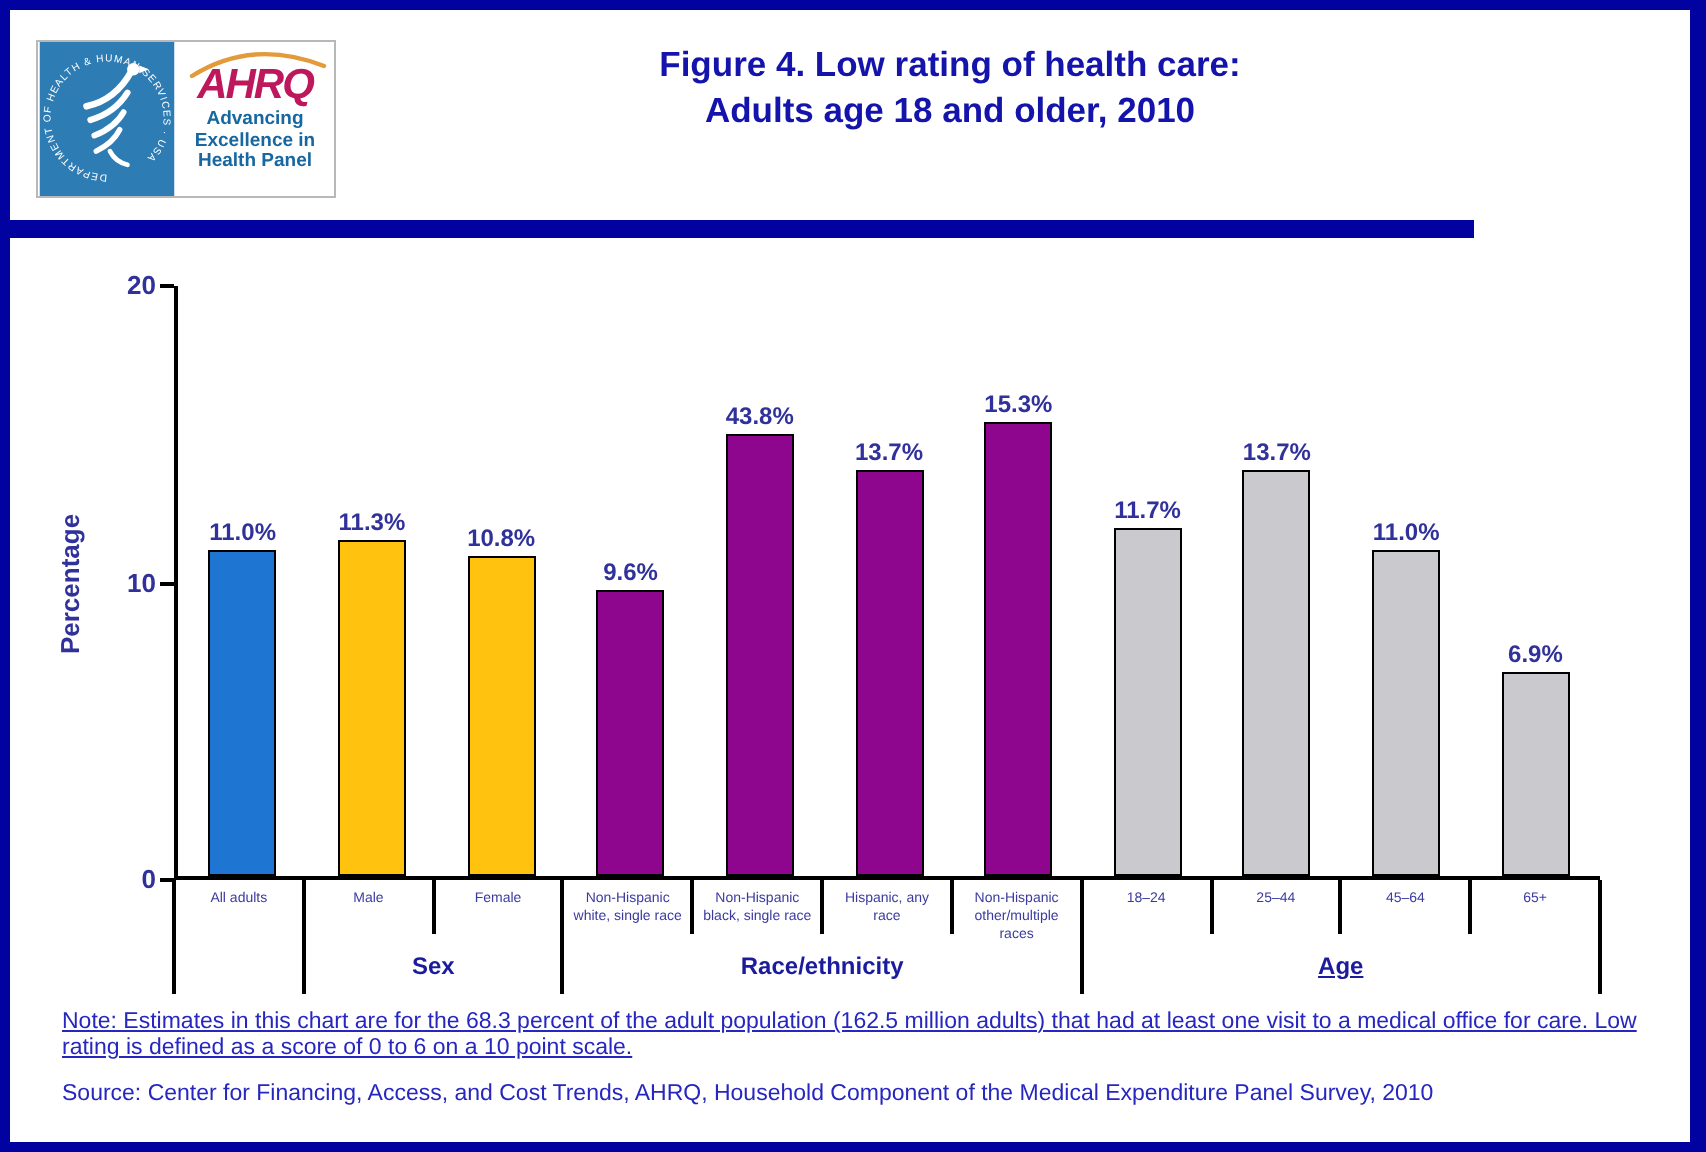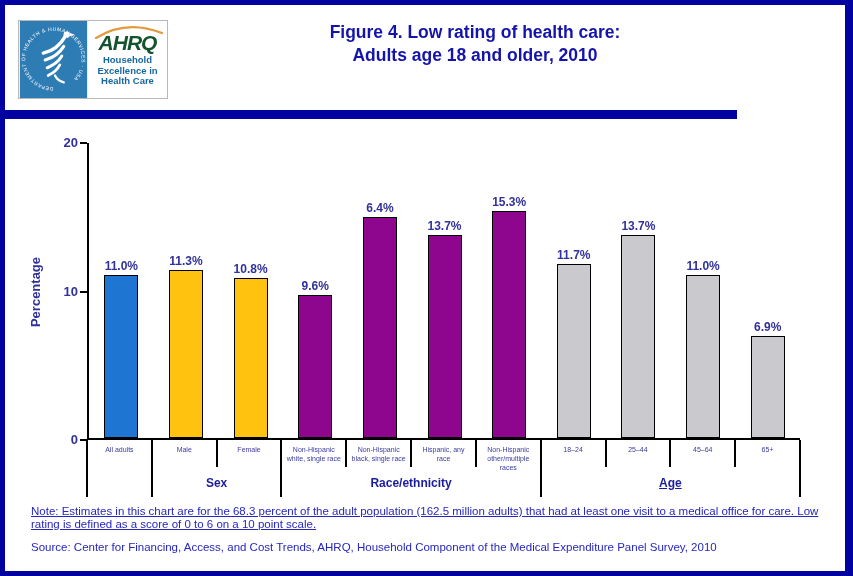--- a/index.html
+++ b/index.html
@@ -20,21 +20,21 @@
     width:150px; height:79px;
     border:1px solid #b8b8b8;
     display:flex; background:#fff;
   }
   .logo-seal { width:69px; height:100%; flex:none; }
   .ahrq-side { flex:1; position:relative; text-align:center; overflow:hidden; }
   .ahrq-arc { position:absolute; left:2px; top:2px; }
   .ahrq-word {
     margin-top:12px;
     font-style:italic; font-weight:bold; font-size:21px; line-height:20px;
-    color:#14532d; letter-spacing:-1px;
+    color:#be185d; letter-spacing:-1px;
   }
   .ahrq-tagline {
     margin-top:2px;
     font-weight:bold; font-size:9.5px; line-height:10.5px;
     color:#1767A0;
   }
   .fig-title {
     position:absolute; left:calc(50% + 33px); top:16px;
     transform:translateX(-50%);
     text-align:center; white-space:nowrap;
@@ -118,23 +118,23 @@
       </g>
       <circle cx="48" cy="14" r="3.2" fill="#ffffff"></circle>
       <path d="M51 12 L56 14 L51 16 Z" fill="#ffffff"></path>
     </svg>
     <div class="ahrq-side">
       <svg class="ahrq-arc" width="76" height="16" viewBox="0 0 76 16" xmlns="http://www.w3.org/2000/svg">
         <path d="M6 15 Q36 -4 72 10" fill="none" stroke="#E39A3B" stroke-width="2.2" stroke-linecap="round"></path>
       </svg>
       <div class="ahrq-word">AHRQ</div>
       <div class="ahrq-tagline">
-        <div>Household</div>
+        <div>Advancing</div>
         <div>Excellence in</div>
-        <div>Health Care</div>
+        <div>Health Panel</div>
       </div>
     </div>
   </div>
 
   <div class="fig-title">
     <div>Figure 4.  Low rating of health care:</div>
     <div>Adults age 18 and older, 2010</div>
   </div>
 
   <div class="divider"></div>
@@ -153,21 +153,21 @@
           </div>
           <div class="bar-cell">
             <div class="bar-value">10.8%</div>
             <div class="bar" style="height: 160.4px; background: rgb(255, 194, 14);"></div>
           </div>
           <div class="bar-cell">
             <div class="bar-value">9.6%</div>
             <div class="bar" style="height: 142.6px; background: rgb(142, 6, 142);"></div>
           </div>
           <div class="bar-cell">
-            <div class="bar-value">6.4%</div>
+            <div class="bar-value">43.8%</div>
             <div class="bar" style="height: 221.3px; background: rgb(142, 6, 142);"></div>
           </div>
           <div class="bar-cell">
             <div class="bar-value">13.7%</div>
             <div class="bar" style="height: 203.4px; background: rgb(142, 6, 142);"></div>
           </div>
           <div class="bar-cell">
             <div class="bar-value">15.3%</div>
             <div class="bar" style="height: 227.2px; background: rgb(142, 6, 142);"></div>
           </div>

